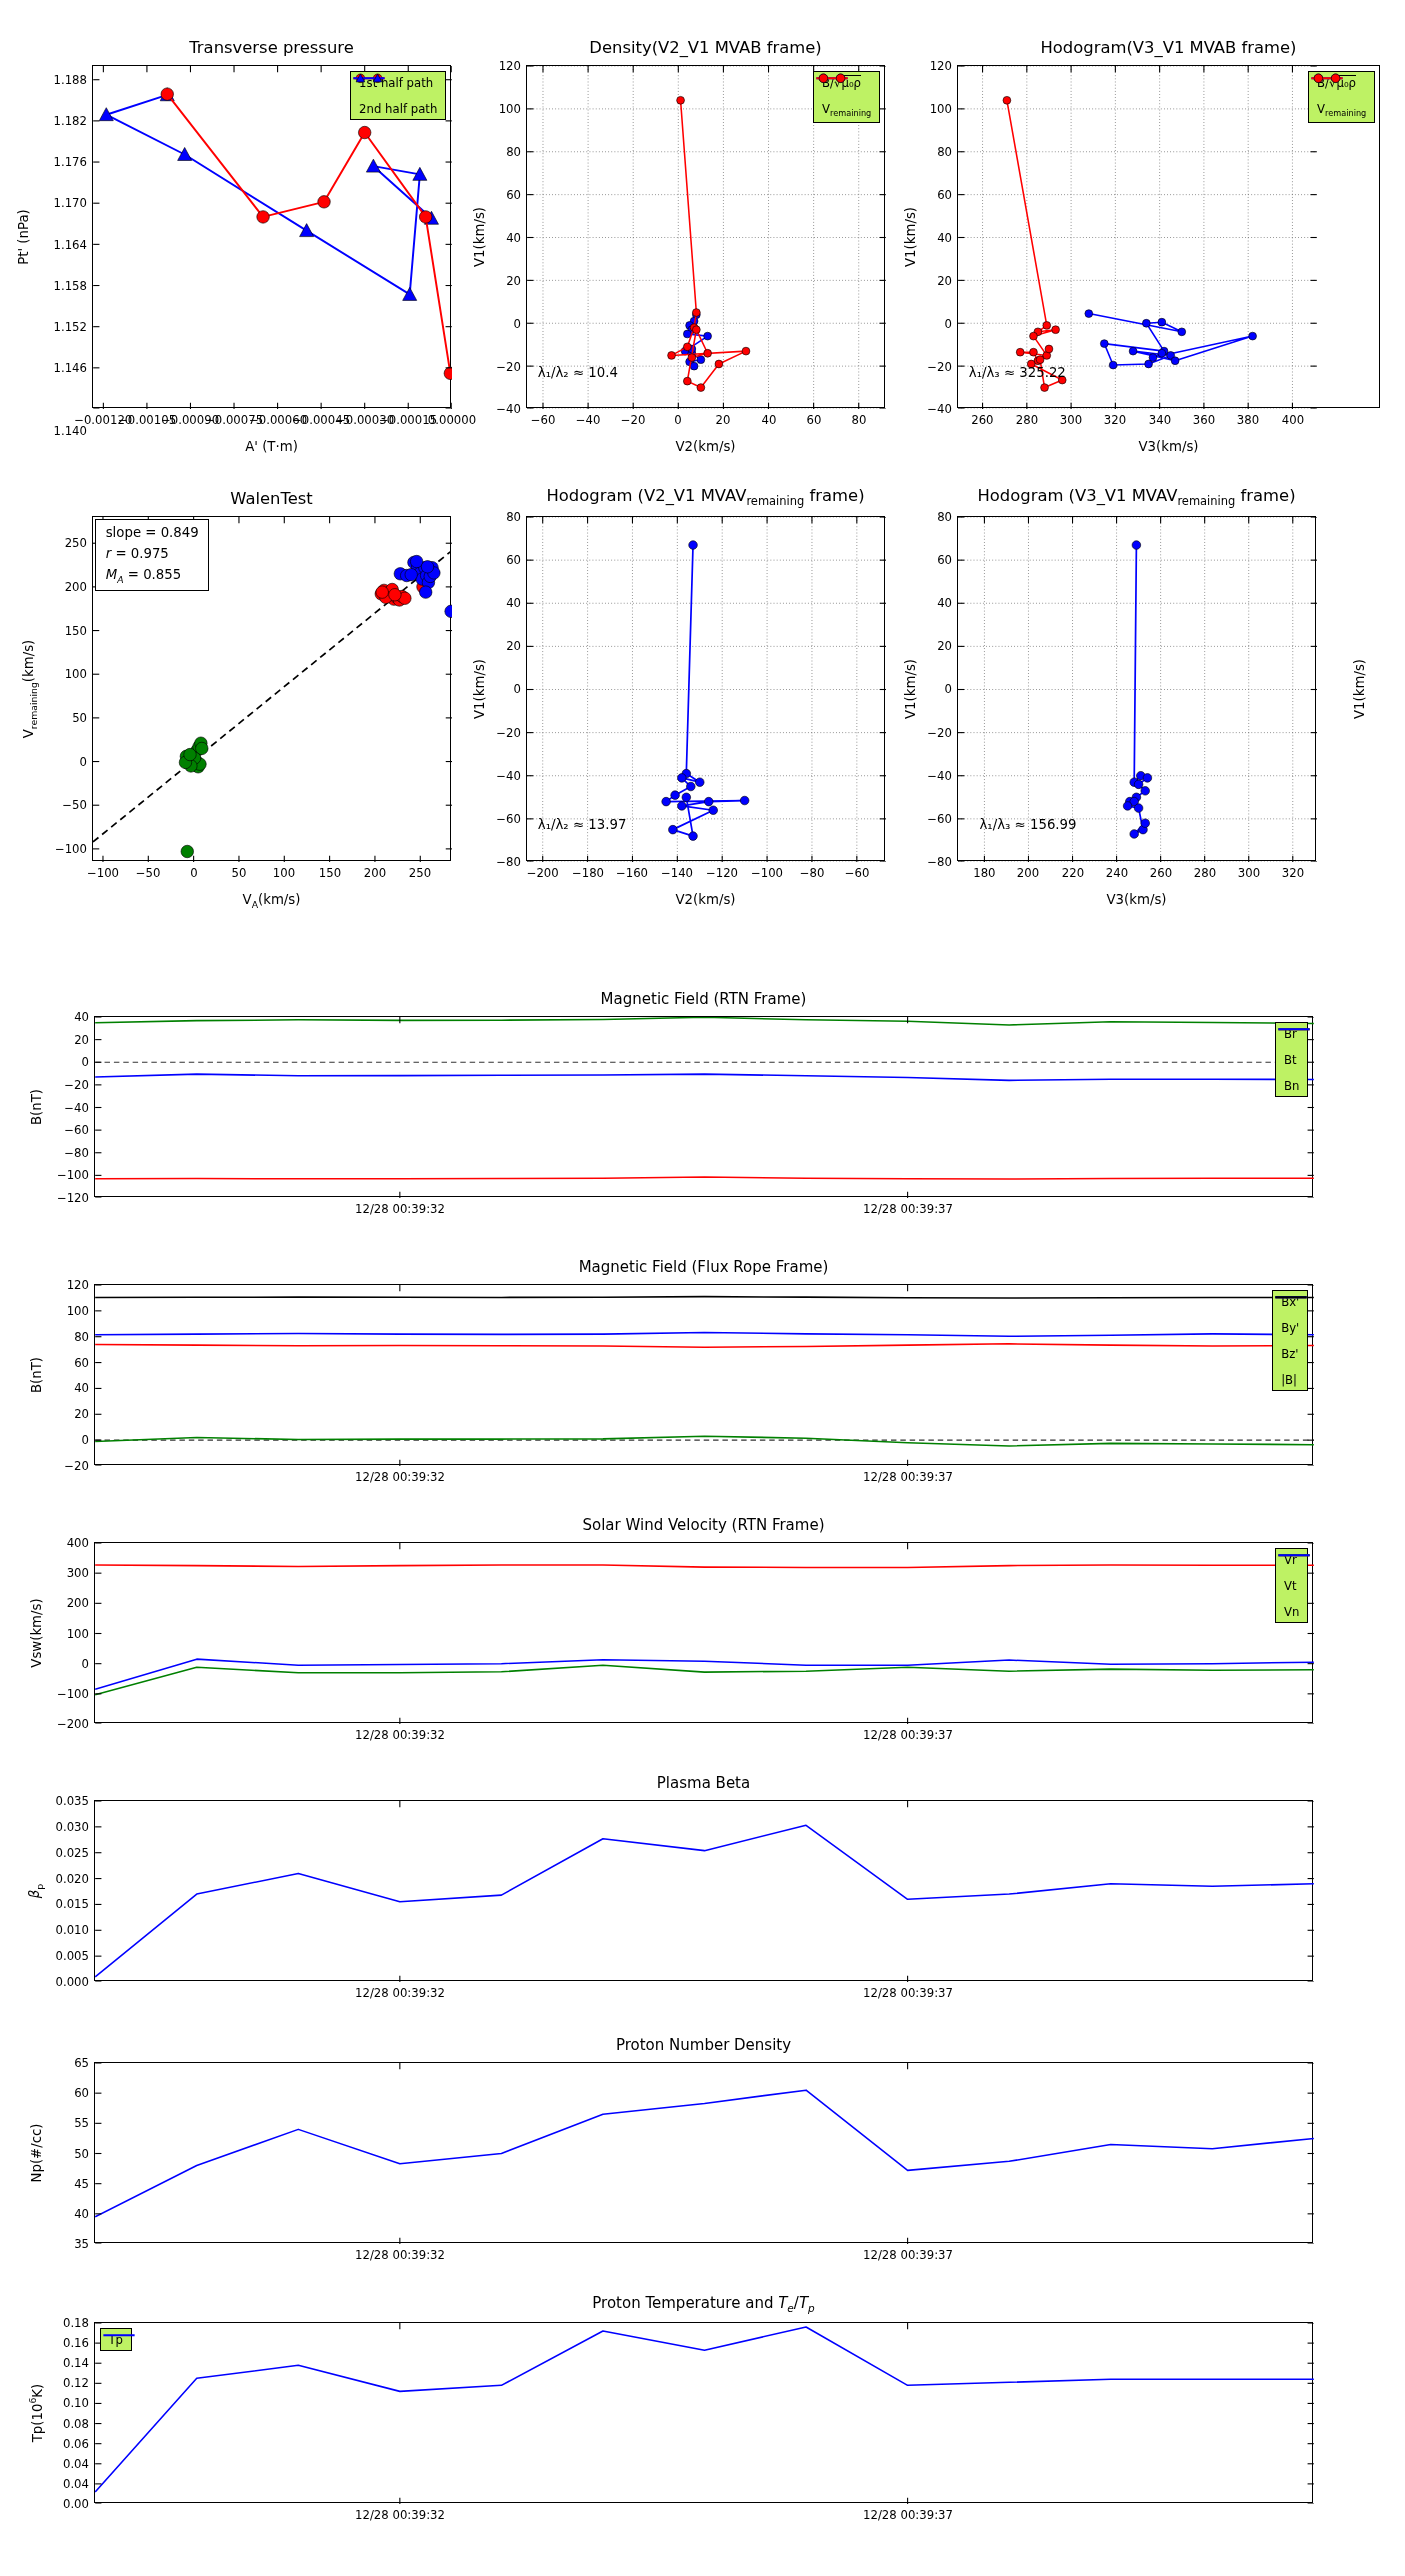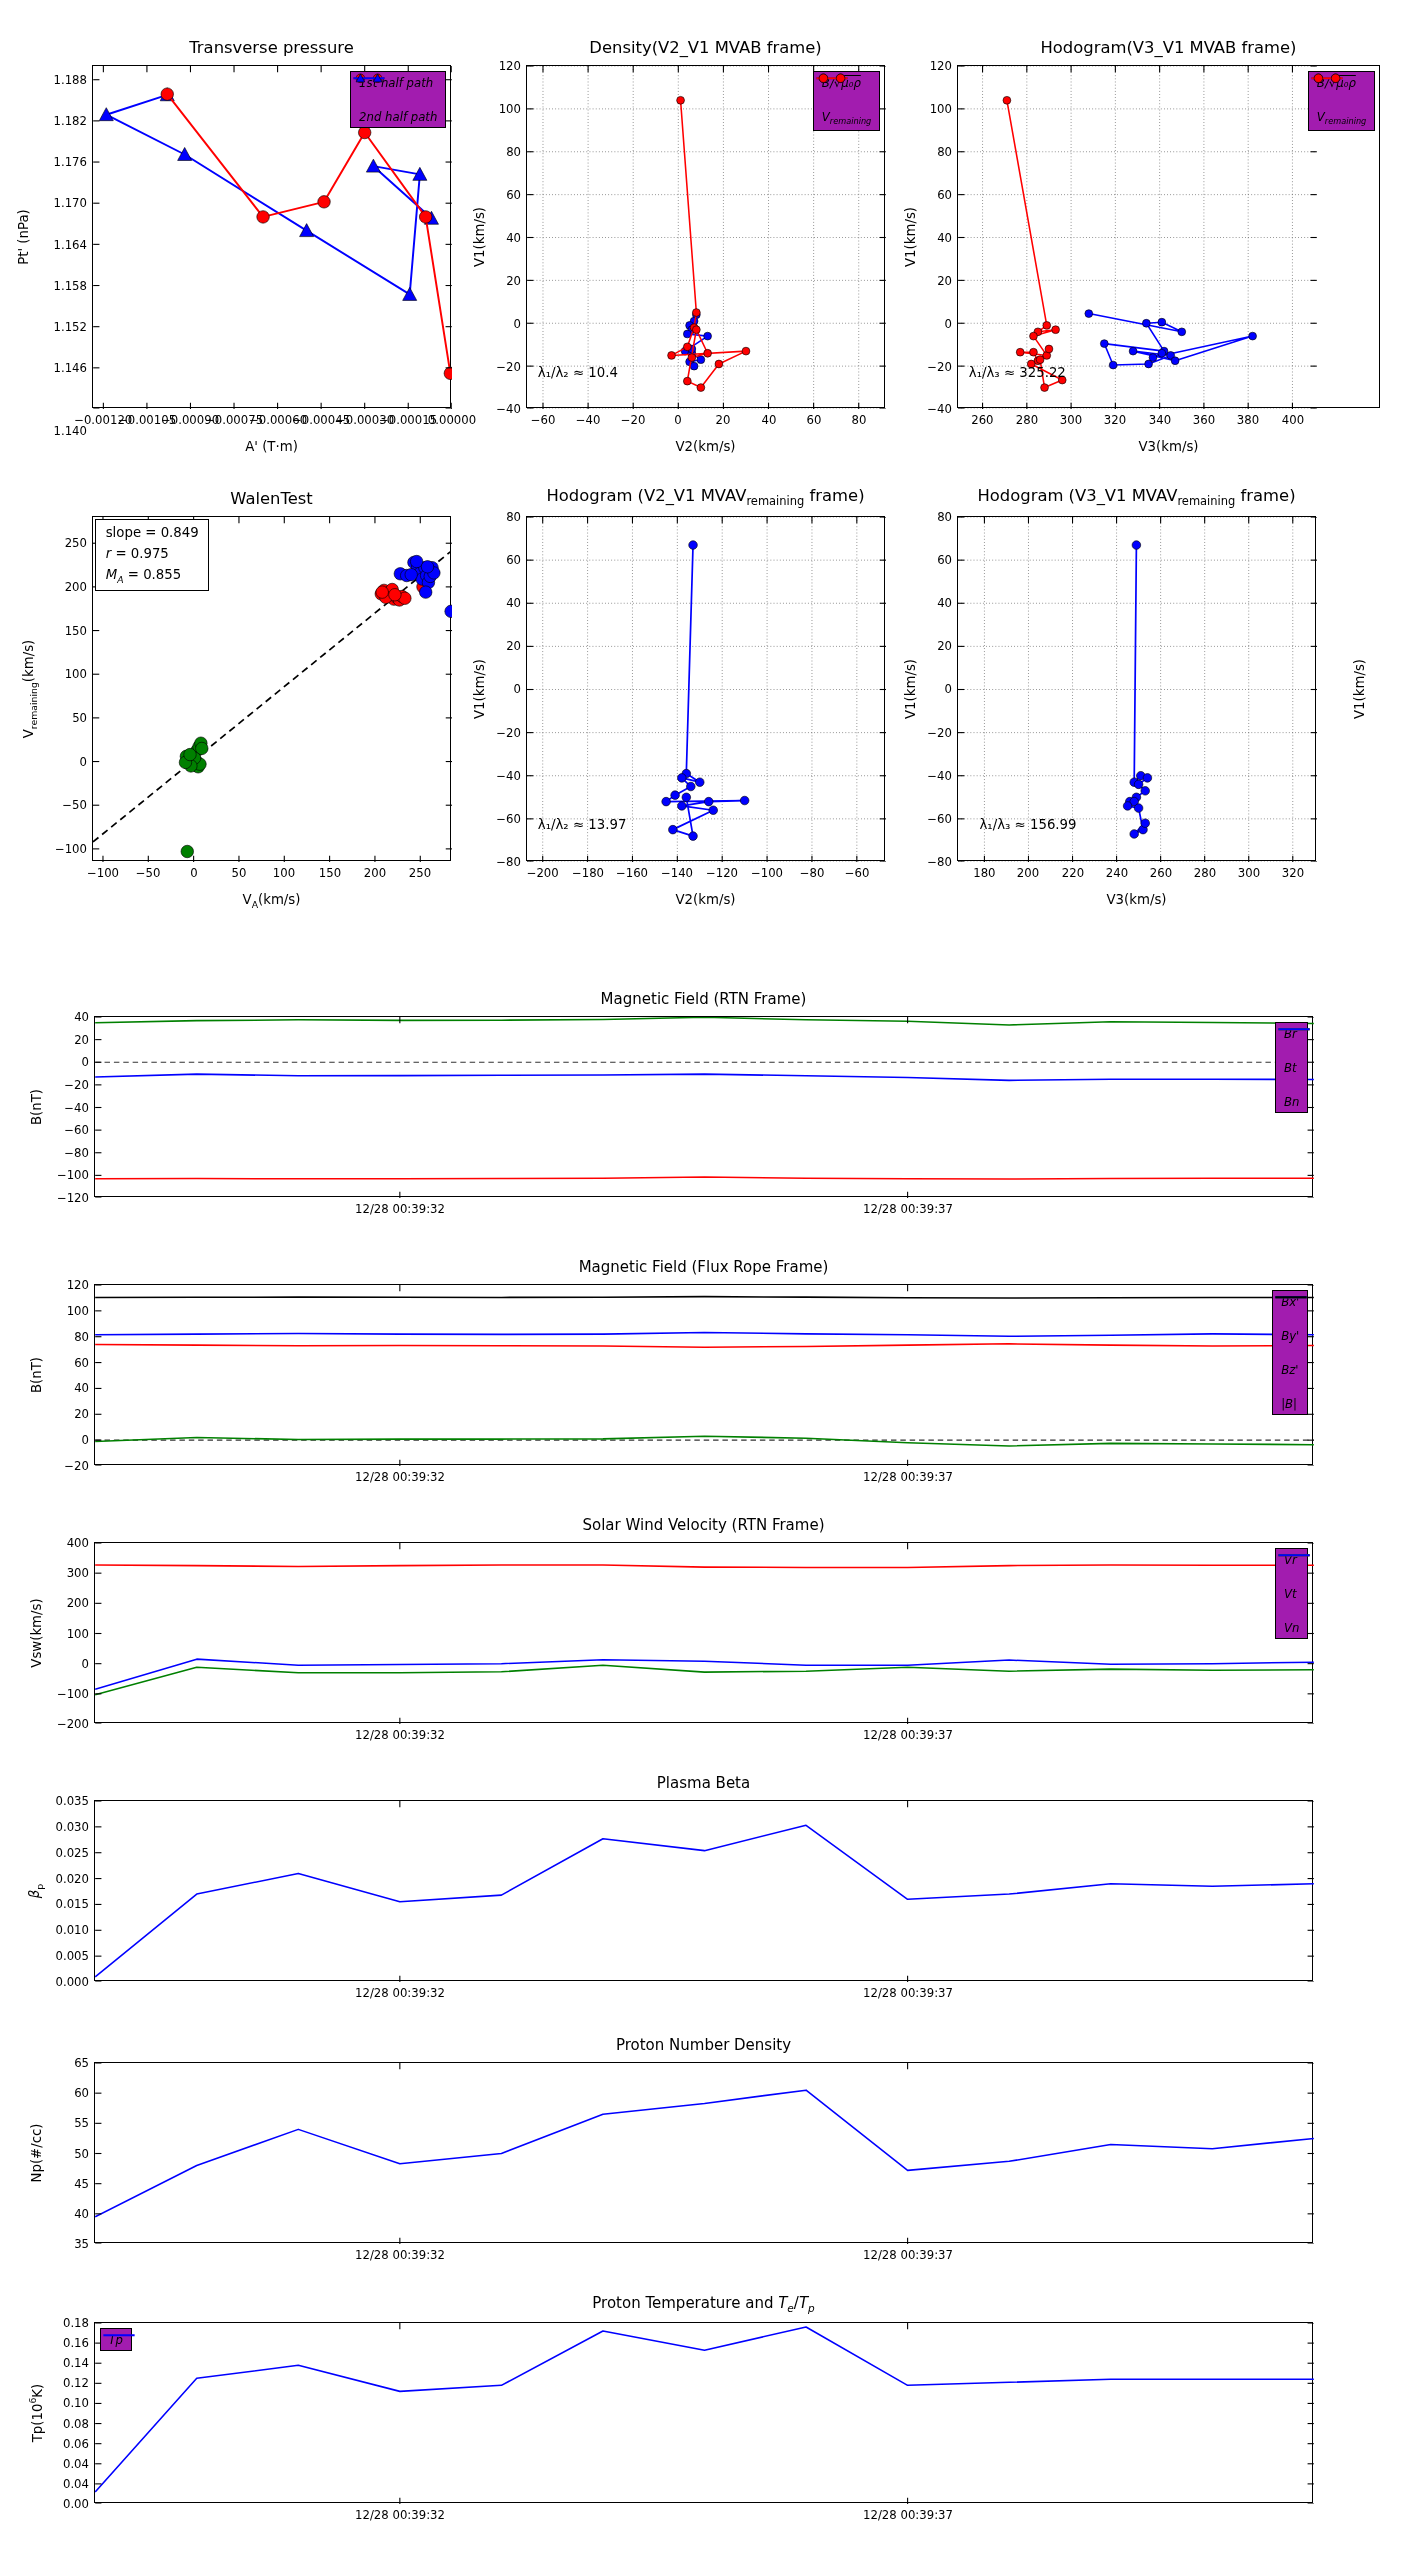--- a/index.html
+++ b/index.html
@@ -12,22 +12,22 @@
   .chart-title{position:absolute;left:50%;bottom:calc(100% + 7.8px);transform:translateX(-50%);
                white-space:nowrap;text-align:center;}
   .sq .chart-title{font-size:16.4px;}
   .wide .chart-title{font-size:15px;text-align:center;}
   .chart-xlabel{position:absolute;left:50%;top:calc(100% + 31px);transform:translateX(-50%);
                 font-size:13.3px;white-space:nowrap;}
   .chart-ylabel,.chart-ylabel-right{position:absolute;top:50%;white-space:nowrap;font-size:13.3px;
                 transform:translate(-50%,-50%) rotate(-90deg);}
   .ytl{position:absolute;width:50px;text-align:right;font-size:11.7px;line-height:14px;}
   .xtl{position:absolute;top:calc(100% + 5.5px);transform:translateX(-50%);font-size:11.7px;white-space:nowrap;}
-  .legend{position:absolute;border:1.6px solid #000;background:#a21caf;padding:3.9px 7.8px;
-          display:flex;flex-direction:column;gap:20px;z-index:5;font-style:italic;}
+  .legend{position:absolute;border:1.6px solid #000;background:#bef264;padding:3.9px 7.8px;
+          display:flex;flex-direction:column;gap:12px;z-index:5;}
   .li{display:flex;align-items:center;gap:7px;font-size:11.7px;white-space:nowrap;}
   .anno{position:absolute;font-size:13.3px;white-space:nowrap;z-index:4;}
   .infobox{position:absolute;left:2.3px;top:2.3px;border:1.6px solid #000;background:#fff;
            padding:3.1px 9.4px;font-size:13.3px;line-height:1.55;z-index:5;white-space:nowrap;}
   .ol{text-decoration:overline;text-align:right;}
   sub{font-size:70%;}
   sup{font-size:70%;}
 </style>
 </head>
 <body>

